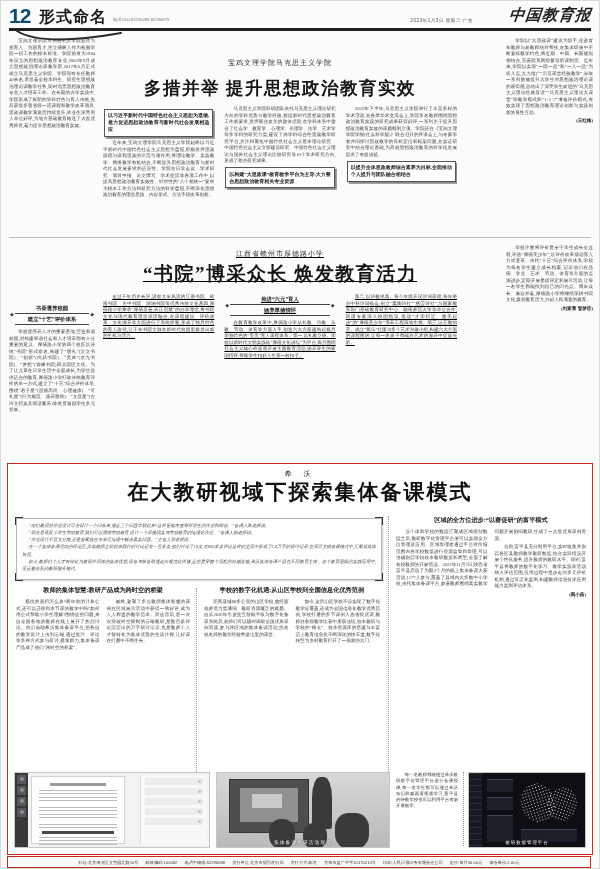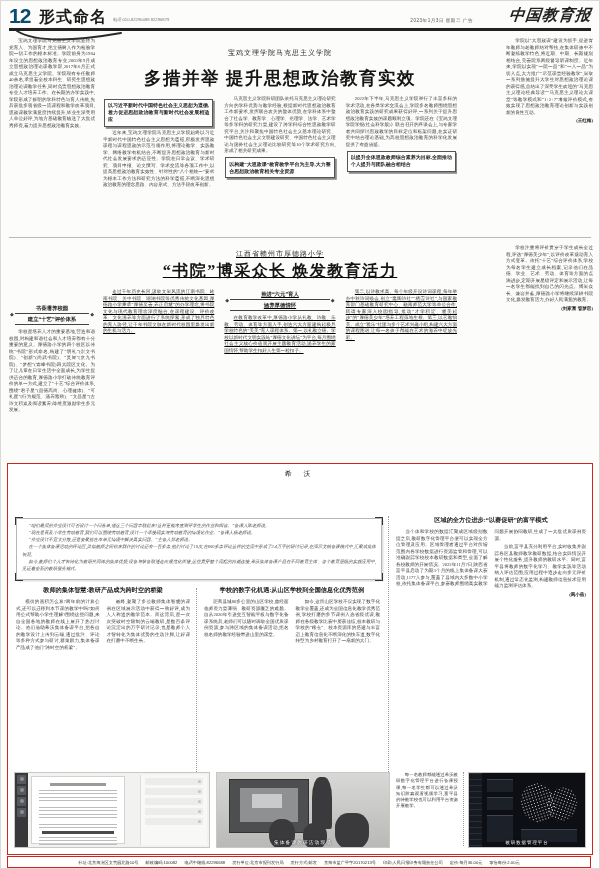--- a/index.html
+++ b/index.html
@@ -93,21 +93,21 @@
   <div class="hdr-rule"></div>
   <svg class="swoosh" width="110" height="14" viewBox="0 0 110 14">
     <path d="M2,1 C20,12 55,12 106,3" stroke="#2a2a2a" stroke-width="2" fill="none" stroke-linecap="round"></path>
   </svg>
 
   <div class="colbox" style="left:8px;top:33px;width:584px;height:202px;">
     <div class="colbox" style="left:0;top:4px;width:86px;height:196px;overflow:hidden;">
       <p class="t">宝鸡文理学院马克思主义学院坚持为党育人、为国育才,把立德树人作为检验学院一切工作的根本标准。学院前身为1984年设立的思想政治教育专业,2003年9月成立思想政治理论课教学部,2017年6月正式成立马克思主义学院。学院现有专任教师40余名,承担着全校本科生、研究生思想政治理论课教学任务,同时负责思想政治教育专业人才培养工作。在长期的办学实践中,学院形成了鲜明的学科特色与育人传统,先后获批多项省级一流课程和教学改革项目,思政课教学满意度持续提升,毕业生深受用人单位好评,为地方基础教育输送了大批优秀师资,着力提升思想政治教育实效。</p>
     </div>
     <div class="colbox" style="left:94px;top:0;width:354px;height:202px;">
-      <div class="kicker" style="margin-top:14px;">宝鸡文理学院马克思主义学院</div>
+      <div class="kicker" style="margin-top:24px;">宝鸡文理学院马克思主义学院</div>
       <div class="bigtitle" style="font-size:17.5px;margin-top:8px;">多措并举 提升思想政治教育实效</div>
       <div class="threecol" style="margin-top:6px;height:138px;overflow:hidden;">
         <div class="shadowbox">以习近平新时代中国特色社会主义思想为遵循,着力促进思想政治教育与新时代社会发展相适应</div>
         <p class="t">近年来,宝鸡文理学院马克思主义学院始终以习近平新时代中国特色社会主义思想为遵循,积极发挥思政课程与课程思政的示范引领作用,将理论教学、实践教学、网络教学有机结合,不断提升思想政治教育与新时代社会发展要求的适应性。学院在日常会议、学术研究、项目申报、论文撰写、学术交流等各项工作中,以提高思想政治教育实效性、针对性的“八个相统一”要求为根本工作方法和研究方法的科学遵循,不断深化思想政治教育的理念思路、内容形式、方法手段改革创新。</p>
         <p class="t">马克思主义学院科研团队依托马克思主义理论研究方向的学科优势与教学经验,根据新时代思想政治教育工作新要求,发挥联合攻关的整体优势,在学科体系中整合了社会学、教育学、心理学、伦理学、法学、艺术学等多学科的研究力量,建设了跨学科综合性思政教学研究平台,关注和聚焦中国特色社会主义基本理论研究、中国特色社会主义文明建设研究、中国特色社会主义理论与国外社会主义理论比较研究等10个学术研究方向,形成了相关研究成果。</p>
         <div class="shadowbox">以构建“大思政课”教育教学平台为主导,大力整合思想政治教育相关专业资源</div>
         <p class="t">2022年下半年,马克思主义学院举行了丰富多样的学术活动,在各类学术交流会上,学院多名教师围绕思想政治教育实践的研究成果获得好评,一系列关于提升思想政治教育实效的课题顺利立项。学院还在《宝鸡文理学院学报(社会科学版)》联合召开的座谈会上,与专家学者共同探讨思政教学的目标定位和框架问题,在实证研究中结合理论基础,为高校思想政治教育的科学化发展提供了有益借鉴。</p>
         <div class="shadowbox">以提升全体思政教师综合素养为目标,全面推动个人提升与团队融合相结合</div>
       </div>
     </div>
@@ -124,41 +124,42 @@
       <div class="diahead">
         <span class="dl">◆</span>
         <span class="ln">书香濡养校园</span>
         <span class="ln">建立“十艺”评价体系</span>
         <span class="dr">◆</span>
       </div>
       <p class="t">学校是培养人才的重要基地,营造和谐校园,对构建和谐社会和人才培养都有十分重要的意义。厚德路小学的四个校区以传统“书院”形式命名,构建了“明礼”(崇文书院)、“创新”(尚武书院)、“灵犀”(京九书院)、“梦想”(青峰书院)四大院区文化。为了让儿童在日常生活中全面成长,为学生提供适合的教育,厚德路小学打破传统教育评价的单一方式,建立了“十艺”综合评价体系,围绕“君子星”(品德高尚、心理健康)、“可礼星”(行为规范、涵养雅致)、“文昌星”(古诗文积累及阅读素养)等维度激励学生多元发展。</p>
     </div>
     <div class="colbox" style="left:94px;top:0;width:354px;height:216px;text-decoration:underline;">
       <div class="kicker" style="margin-top:8px;">江西省赣州市厚德路小学</div>
-      <div class="bigtitle" style="font-size:16px;margin-top:2px;">“书院”博采众长 焕发教育活力</div>
+      <div class="bigtitle" style="font-size:19px;margin-top:2px;">“书院”博采众长 焕发教育活力</div>
       <div class="threecol" style="margin-top:7px;height:152px;overflow:hidden;">
         <p class="t">走过千年历史长河,汲取文采风流的江南书院、岭南书院、关中书院、湖湘书院等优秀传统文化基因,厚德路小学秉承“厚德至善,养正启慧”的办学理念,将书院文化与现代教育理念深度融合,在课程建设、评价改革、文化濡养等方面进行了系统探索,形成了独具特色的育人路径,让千年书院文脉在新时代校园里焕发出新的生机与活力。</p>
         <div class="diahead">
           <span class="dl">◆</span>
           <span class="ln">推进“六元”育人</span>
           <span class="ln">涵养厚德情怀</span>
           <span class="dr">◆</span>
         </div>
         <p class="t">在教育教学改革中,厚德路小学从礼教、诗教、乐教、劳动、体育等方面入手,创造六大方面建构起极具学校特色的“美美”育人课程体系。第一,以礼教立德。学校以新时代文明实践站“厚德文化讲坛”为平台,每月围绕社会主义核心价值观开展主题教育活动,涵养学生的家国情怀,帮助学生扣好人生第一粒扣子。</p>
         <p class="t">第二,以诗教求真。每个年级开设诗词课程,每年举办中秋诗词晚会,创立“熏陶诗社”“栖霞诗社”,与国家教育部门基础教育研究中心、赣南师范大学等单位合作,聘请专家深入校园指导,推动“才学积淀、慧美起步”的“厚德美少年”培养工程落地生根。第三,以艺教怡美。成立“雅乐”社团与多个艺术兴趣小组,构建六大方面的课程图谱,让每一名孩子都能在艺术的滋养中绽放光彩。</p>
       </div>
     </div>
     <div class="colbox" style="left:497px;top:4px;width:87px;height:210px;overflow:hidden;">
       <p class="t">学校注重将评价贯穿于学生成长全过程,评选“厚德美少年”,以评价改革撬动育人方式变革。依托“十艺”综合评价体系,学校为每名学生建立成长档案,记录他们在品德、学业、艺术、劳动、体育等方面的点滴进步,定期开展星级评定和展示活动,让每一名学生都能找到自己的闪光点。博采众长、兼容并蓄,厚德路小学将继续深耕书院文化,焕发教育活力,办好人民满意的教育。</p>
       <div class="byline">(刘家富 管梦容)</div>
     </div>
   </div>
 
   <div class="adbox">
     <div class="ad-kicker">希 沃</div>
+    <div class="ad-title">在大教研视域下探索集体备课模式</div>
 
     <div class="introbox">
       <span class="cnr tl"></span>
       <span class="cnr tr"></span>
       <span class="cnr bl"></span>
       <span class="cnr br"></span>
       <p class="il">“咱们最后的作业设计可否设计一个问卷单,借这三个问题串联起来?这样更能考查测评学生的作业和阅读。”备课人陈老师说。</p>
       <p class="il">“现在是普及小学生劳动教育,我们可以围绕劳动教育,设计一个承接现实与劳动教育的情境化作业。”备课人杨老师说。</p>
       <p class="il">“作业设计不宜太分散,还是要聚焦在本单元情境中解决真实问题。”主备人郑老师说。</p>
       <p class="il">在一个集体备课活动的评论区,类似教师之间你来我往的讨论还有一百多条,他们讨论了10次,在600多条评论这样的交流中形成了2.4万字的研讨记录,在演示文稿备课模式中,汇聚成集体智慧。</p>

